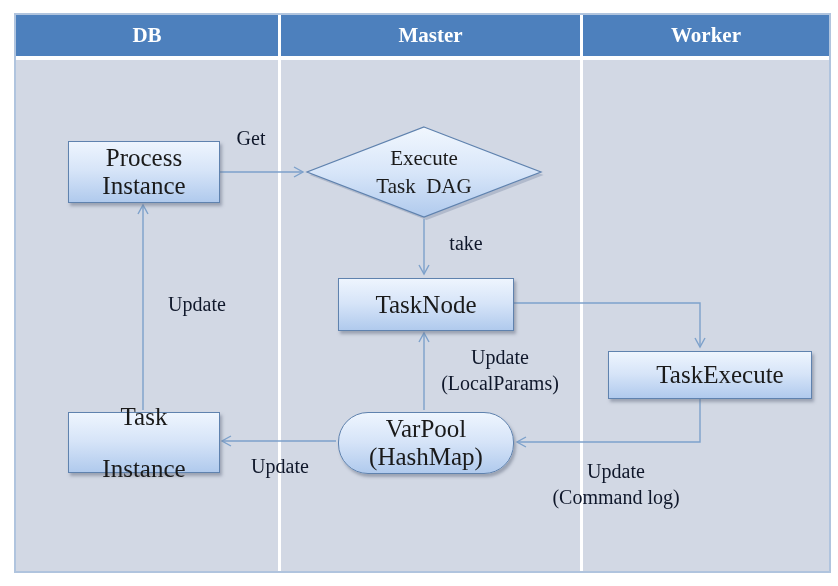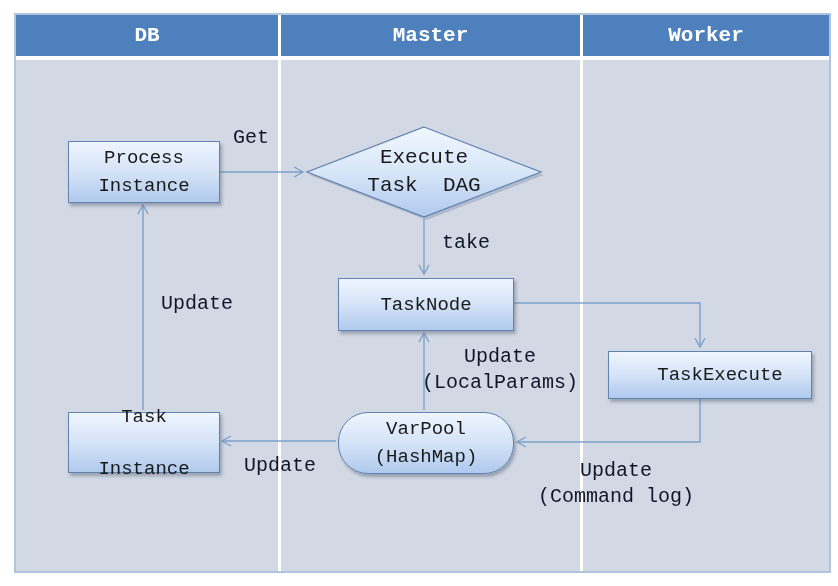--- a/index.html
+++ b/index.html
@@ -1,18 +1,18 @@
 <!DOCTYPE html>
 <html><head>
 <meta charset="utf-8">
 <style>
   html,body { margin:0; padding:0; background:#ffffff; }
   .canvas {
     position:relative; width:838px; height:586px; background:#ffffff;
-    font-family:Liberation Mono, monospace; overflow:hidden;
+    font-family:Liberation Serif, serif; overflow:hidden;
   }
   .table {
     position:absolute; left:14px; top:13px; width:813px; height:556px;
     background:#ffffff; border:2px solid #b0c4de;
     display:grid;
     grid-template-columns:262px 299px 1fr;
     grid-template-rows:41px 1fr;
     row-gap:4px; column-gap:3px;
   }
   .lane-header {
@@ -20,21 +20,21 @@
     display:flex; align-items:center; justify-content:center;
   }
   .lane-body { background:#d2d8e4; }
   .overlay { position:absolute; left:0; top:0; width:838px; height:586px; pointer-events:none; }
   .node {
     position:absolute;
     background:linear-gradient(180deg, #eef5fe 0%, #d6e4f8 48%, #b0caed 100%);
     border:1px solid #5f82ae;
     box-shadow:2px 3px 3px rgba(100,110,130,0.5);
     display:flex; flex-direction:column; align-items:center; justify-content:center;
-    font-size:19px; color:#1a1a1a; line-height:28px; text-align:center;
+    font-size:25px; color:#1a1a1a; line-height:28px; text-align:center;
   }
   .diamond-label {
     position:absolute; display:flex; flex-direction:column; align-items:center; justify-content:center;
     font-size:21px; color:#1a1a1a; line-height:28px; text-align:center;
   }
   .edge-label {
     position:absolute; transform:translate(-50%,-50%);
     font-size:20px; color:#0f172a; line-height:26px; text-align:center; white-space:nowrap;
   }
   .pre { white-space:pre; }

